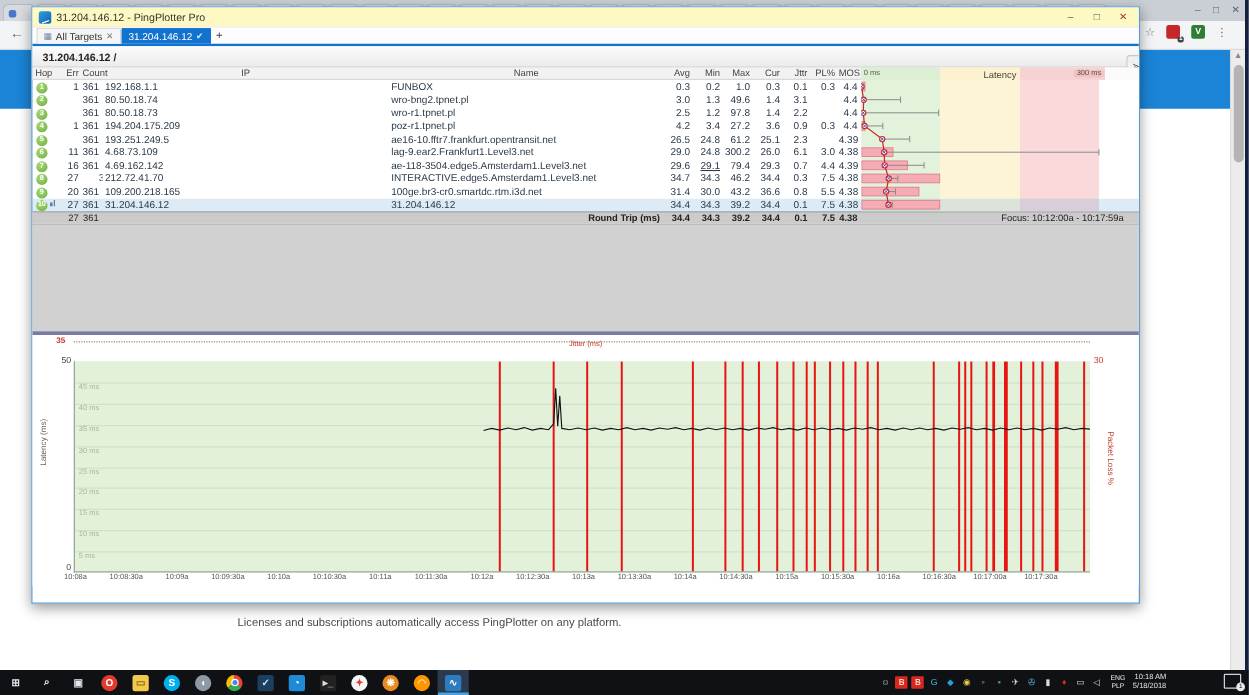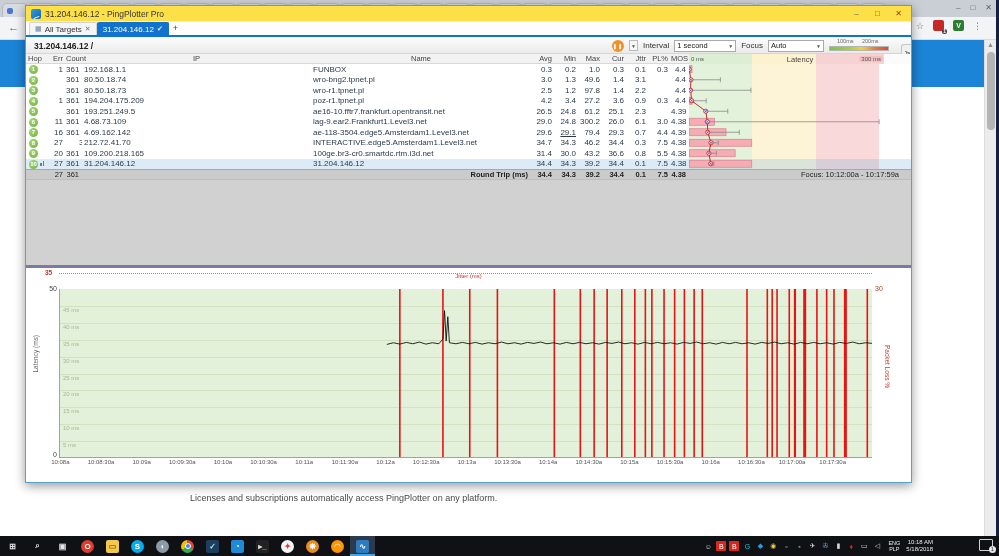--- a/index.html
+++ b/index.html
@@ -25,21 +25,21 @@
   .card .clabel{font-size:12px;color:#333;}
   .winlogo{width:9px;height:9px;margin-top:3px;display:grid;grid-template-columns:4px 4px;grid-template-rows:4px 4px;gap:1px;}
   .winlogo i{background:#2b2b2b;}
   .applelogo{width:8px;height:8px;margin-top:3px;border-radius:50% 50% 45% 45%;background:#1a1a1a;}
   .scrollbar{position:absolute;right:0;top:40px;width:12px;height:496px;background:#ececec;border-left:1px solid #dcdcdc;}
   .scrollbar .arr{display:block;text-align:center;color:#8a8a8a;font-size:7px;line-height:10px;}
   .thumb{position:absolute;left:2px;top:12px;width:8px;height:78px;background:#b4b4b4;border-radius:4px;}
 
   
   .app{position:absolute;left:25px;top:5px;width:887px;height:478px;background:#fff;border:1px solid #5a9fd4;box-shadow:0 3px 10px rgba(0,0,0,.4);}
-  .titlebar{position:relative;height:16px;background:#fde047;border-bottom:1px solid #eee;display:flex;align-items:center;padding-left:5px;gap:4px;}
+  .titlebar{position:relative;height:16px;background:#fef9c3;border-bottom:1px solid #eee;display:flex;align-items:center;padding-left:5px;gap:4px;}
   .appicon{width:10px;height:10px;border-radius:2px;background:linear-gradient(135deg,#2e9fe0,#1460b0);position:relative;}
   .appicon:after{content:"";position:absolute;left:2px;top:5px;width:6px;height:3px;border-bottom:1.5px solid #fff;transform:rotate(-20deg);}
   .apptitle{font-size:8.5px;color:#333;}
   .tb-btns{position:absolute;right:2px;top:0;height:15px;display:flex;}
   .tb-btns span{width:21px;text-align:center;line-height:15px;font-size:8px;color:#555;}
   .tb-btns .cls{color:#a33;}
   .menubar{height:13px;display:flex;align-items:center;gap:13px;padding-left:7px;border-bottom:1px solid #f0f0f0;}
   .menubar span{font-size:8.5px;color:#222;}
   .apptabs{height:15px;display:flex;align-items:flex-end;padding-left:3px;border-bottom:2px solid #1273cf;background:#fdfdfd;}
   .atab{height:13px;display:flex;align-items:center;gap:3px;padding:0 5px;font-size:8px;border:1px solid #d4d4d4;border-bottom:none;background:#f4f5f6;color:#333;border-radius:2px 2px 0 0;}
@@ -271,39 +271,20 @@
         <span class="tclose">✕</span>
       </div>
       <div class="atab active">
         <span>31.204.146.12</span>
         <span class="tclose">✔</span>
       </div>
       <span class="newtab">+</span>
     </div>
   <div class="apptoolbar">
     <span class="target">31.204.146.12 /</span>
-    <div class="tool-right">
-      <span class="pausebtn">❚❚</span>
-      <span class="ddbtn">▼</span>
-      <span class="tlabel">Interval</span>
-      <span class="select" style="width:62px;">
-          <span>1 second</span>
-          <span class="car">▼</span>
-        </span>
-      <span class="tlabel">Focus</span>
-      <span class="select" style="width:56px;">
-          <span>Auto</span>
-          <span class="car">▼</span>
-        </span>
-      <span class="scalewrap">
-        <span class="sl" style="left:8px;">100ms</span>
-        <span class="sl" style="left:33px;">200ms</span>
-        <span class="gradbar"></span>
-      </span>
-    </div>
   </div>
   <div class="alerts-tab">Alerts</div>
 
   <div class="thead" id="thead">
       <span class="hc ctr" style="width: 18px;">Hop</span>
       <span class="hc num" style="width: 22px;">Err</span>
       <span class="hc num" style="width: 16px;">Count</span>
       <span class="hc ctr" style="width: 229px;">IP</span>
       <span class="hc ctr" style="width: 220px;">Name</span>
       <span class="hc num" style="width: 24px;">Avg</span>

